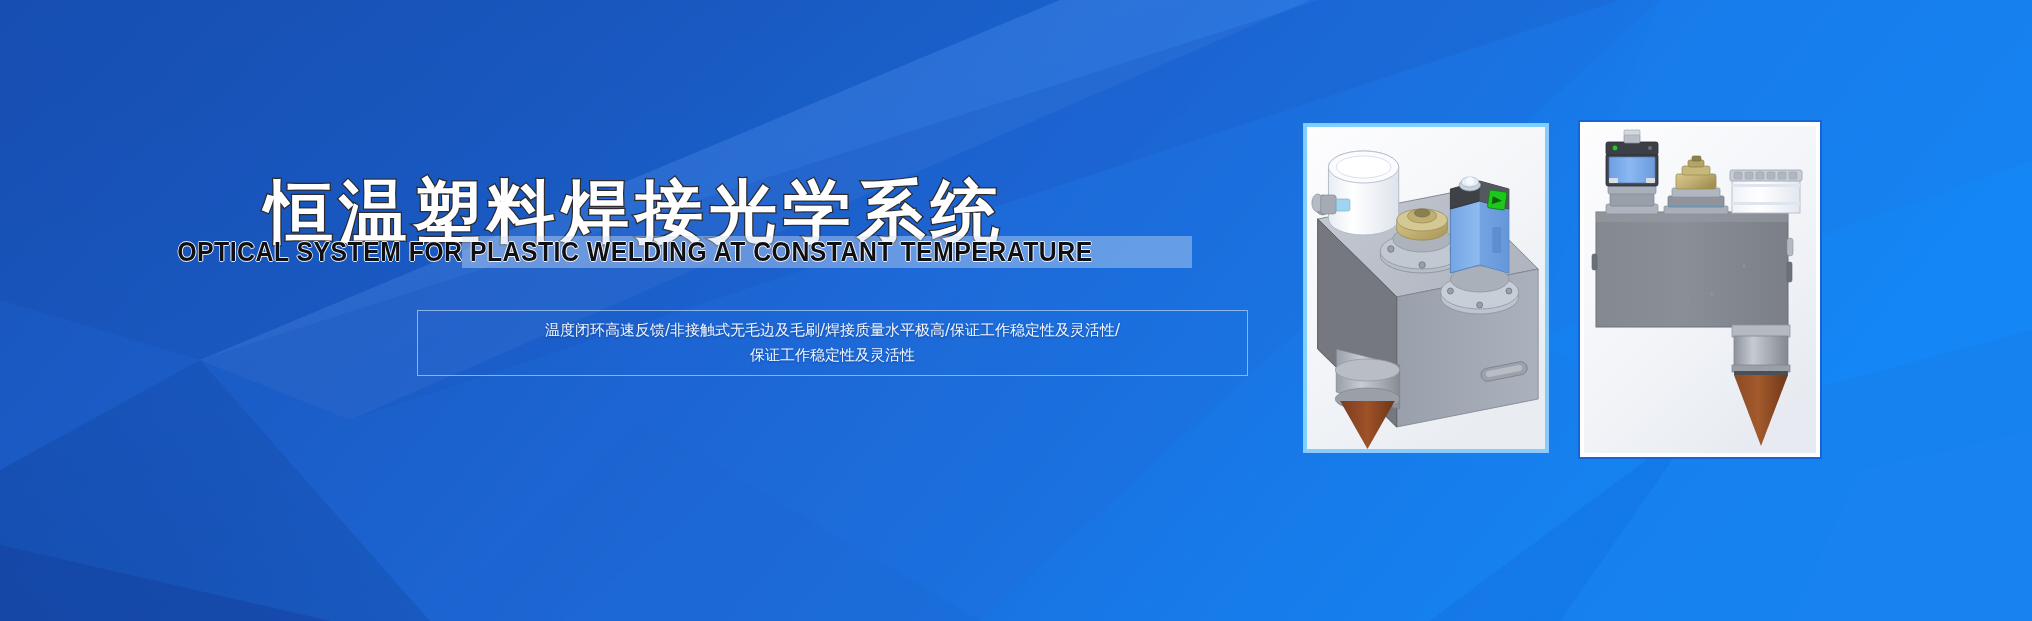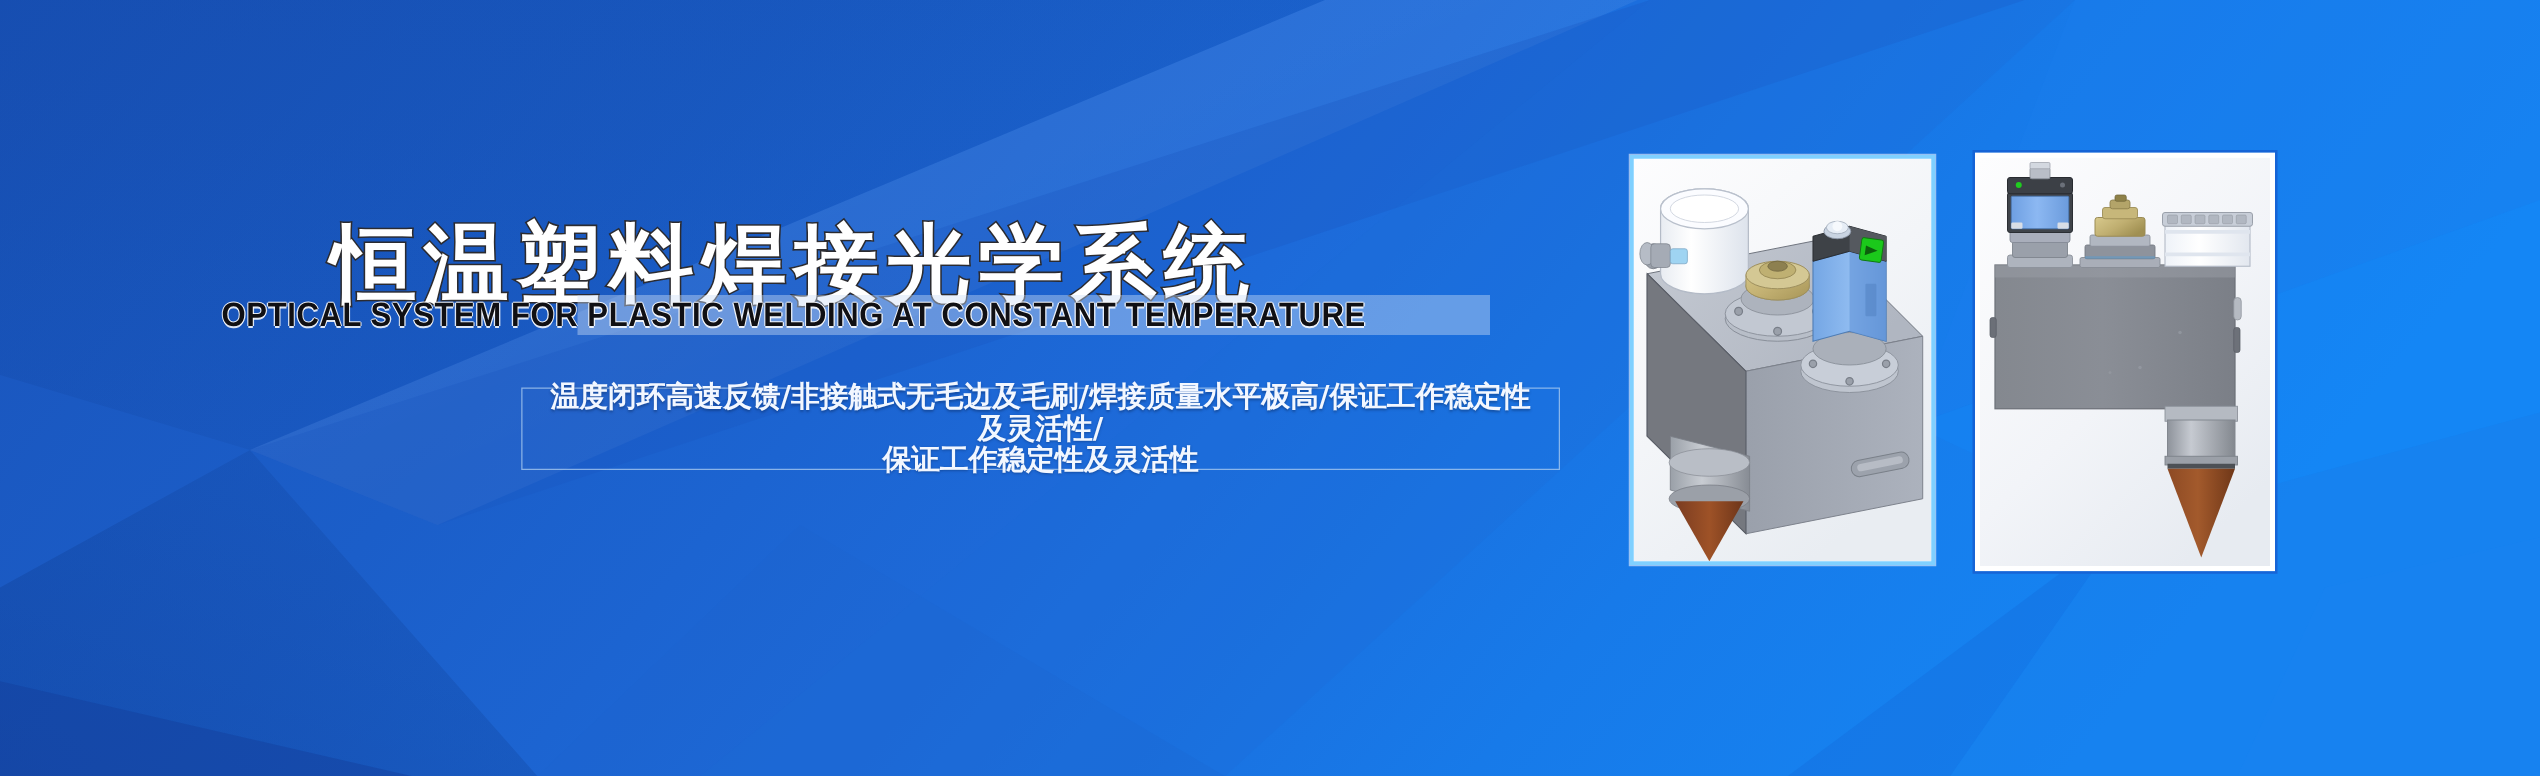--- a/index.html
+++ b/index.html
@@ -95,26 +95,25 @@
     width:831px;
     height:66px;
     border:1px solid rgba(173,205,240,0.75);
     display:flex;
     align-items:center;
     justify-content:center;
   }
   #feature-box .lines {
     text-align:center;
     font-family:"DejaVu Sans","Liberation Sans",sans-serif;
-    font-size:23px;
+    font-size:15px;
     line-height:25px;
     color:#f2f7ff;
     text-shadow:0 1px 2px rgba(10,40,90,.45);
     padding:0 14px;
-    font-weight:bold;
   }
 
   
   .card {
     position:absolute;
     background:#ffffff;
     overflow:hidden;
   }
   #card-left {
     left:1304px; top:124px;

